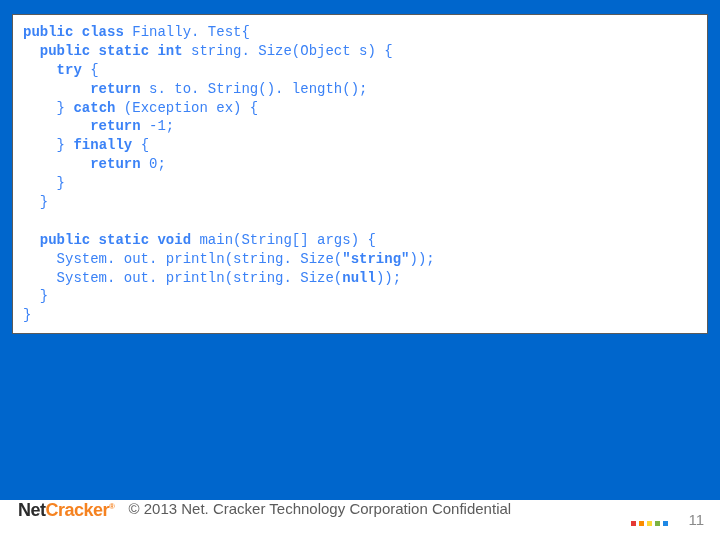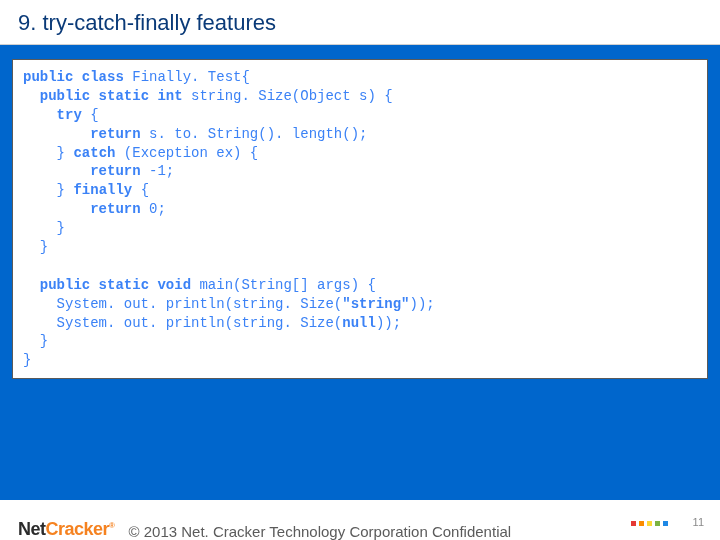--- a/index.html
+++ b/index.html
@@ -32,21 +32,21 @@
     color: #3b82f6;
     white-space: pre;
   }
   .kw { font-weight: bold; }
   .footer {
     position: absolute;
     left: 0; right: 0; bottom: 0;
     height: 40px;
     background: #ffffff;
     display: flex;
-    align-items: flex-end;
+    align-items: flex-start;
     padding: 0 18px;
   }
   .logo {
     font-family: Arial, sans-serif;
     font-weight: 700;
     font-size: 18px;
     color: #2b2b2b;
     letter-spacing: -0.5px;
   }
   .logo .orange { color: #f58220; }
@@ -61,32 +61,29 @@
     right: 52px;
     bottom: 14px;
     display: flex;
     gap: 3px;
     align-items: center;
   }
   .dot { width: 5px; height: 5px; }
   .pagenum {
     position: absolute;
     right: 16px; bottom: 12px;
-    font-size: 11px;
+    font-size: 15px;
     color: #8a8a8a;
   }
 </style>
 </head>
 <body>
 
 <div class="slide">
 
-  <div class="header">
-    <div class="title">9. try-catch-finally features</div>
-  </div>
 
   <div class="body">
     <div class="codebox"><span class="kw">public class</span><span> Finally. Test{</span>
   <span class="kw">public static int</span><span> string. Size(Object s) {</span>
     <span class="kw">try</span><span> {</span>
         <span class="kw">return</span><span> s. to. String(). length();</span>
     <span>} </span><span class="kw">catch</span><span> (Exception ex) {</span>
         <span class="kw">return</span><span> -1;</span>
     <span>} </span><span class="kw">finally</span><span> {</span>
         <span class="kw">return</span><span> 0;</span>

